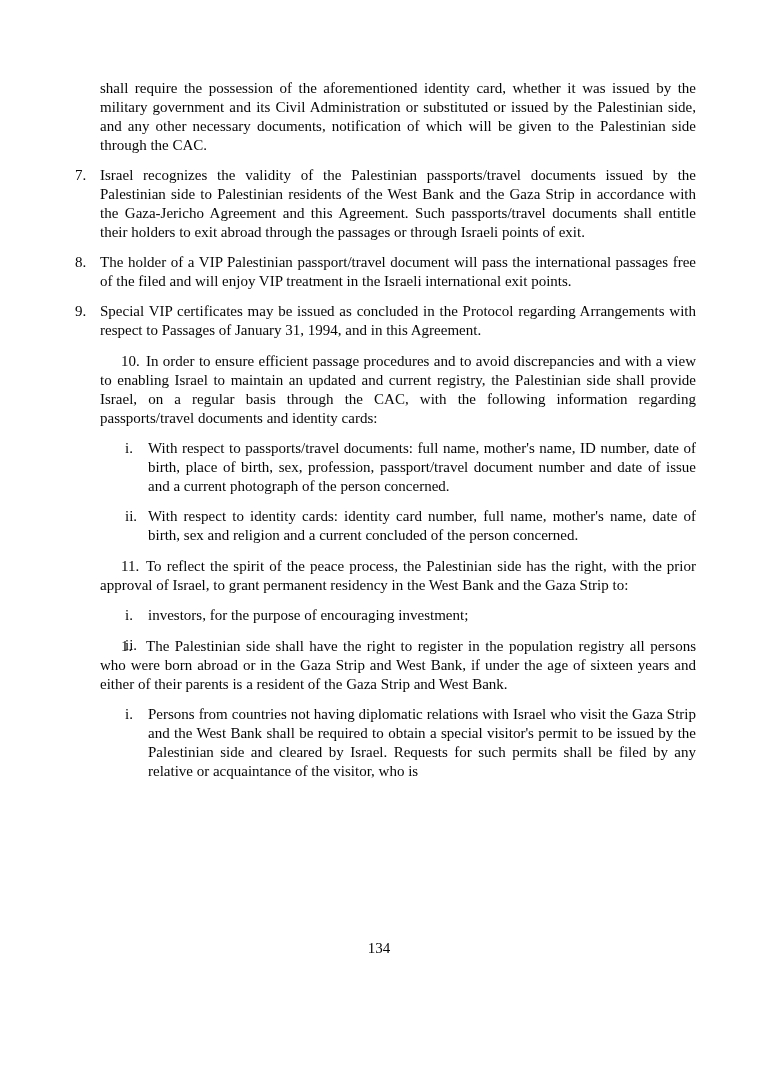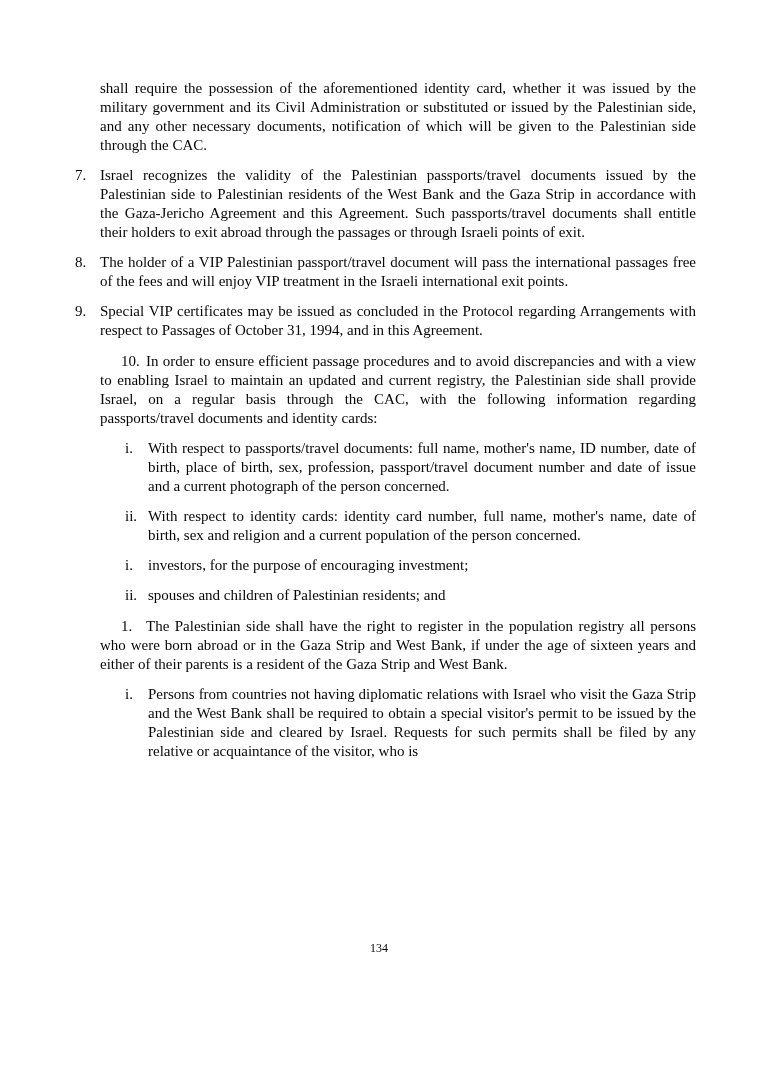--- a/index.html
+++ b/index.html
@@ -31,62 +31,65 @@
     left: -23px;
     top: 0;
     white-space: nowrap;
   }
   .footer {
     position: absolute;
     left: 0;
     right: 0;
     bottom: 50px;
     text-align: center;
-    font-size: 12px;
+    font-size: 15px;
   }
 </style>
 </head>
 <body>
 
 <div class="page">
 
   <p class="block">shall require the possession of the aforementioned identity card, whether it was issued by the military government and its Civil Administration or substituted or issued by the Palestinian side, and any other necessary documents, notification of which will be given to the Palestinian side through the CAC.</p>
 
   <div class="block item">
     <span class="num">7.</span><span>Israel recognizes the validity of the Palestinian passports/travel documents issued by the Palestinian side to Palestinian residents of the West Bank and the Gaza Strip in accordance with the Gaza-Jericho Agreement and this Agreement. Such passports/travel documents shall entitle their holders to exit abroad through the passages or through Israeli points of exit.</span>
   </div>
 
   <div class="block item">
-    <span class="num">8.</span><span>The holder of a VIP Palestinian passport/travel document will pass the international passages free of the fees and will enjoy VIP treatment in the Israeli international exit points.</span>
+    <span class="num">8.</span><span>The holder of a VIP Palestinian passport/travel document will pass the international passages free of the filed and will enjoy VIP treatment in the Israeli international exit points.</span>
   </div>
 
   <div class="block item">
-    <span class="num">9.</span><span>Special VIP certificates may be issued as concluded in the Protocol regarding Arrangements with respect to Passages of October 31, 1994, and in this Agreement.</span>
+    <span class="num">9.</span><span>Special VIP certificates may be issued as concluded in the Protocol regarding Arrangements with respect to Passages of January 31, 1994, and in this Agreement.</span>
   </div>
 
   <div class="block item indent">
     <span class="num">10.</span><span>In order to ensure efficient passage procedures and to avoid discrepancies and with a view to enabling Israel to maintain an updated and current registry, the Palestinian side shall provide Israel, on a regular basis through the CAC, with the following information regarding passports/travel documents and identity cards:</span>
   </div>
 
   <div class="block sub">
     <span class="rnum">i.</span><span>With respect to passports/travel documents: full name, mother's name, ID number, date of birth, place of birth, sex, profession, passport/travel document number and date of issue and a current photograph of the person concerned.</span>
   </div>
 
   <div class="block sub">
-    <span class="rnum">ii.</span><span>With respect to identity cards: identity card number, full name, mother's name, date of birth, sex and religion and a current population of the person concerned.</span>
+    <span class="rnum">ii.</span><span>With respect to identity cards: identity card number, full name, mother's name, date of birth, sex and religion and a current concluded of the person concerned.</span>
   </div>
 
 
+  <div class="block item indent">
+    <span class="num">11.</span><span>To reflect the spirit of the peace process, the Palestinian side has the right, with the prior approval of Israel, to grant permanent residency in the West Bank and the Gaza Strip to:</span>
+  </div>
 
   <div class="block sub">
     <span class="rnum">i.</span><span>investors, for the purpose of encouraging investment;</span>
   </div>
 
   <div class="block sub">
-    <span class="rnum">ii.</span><span>spouses and children of Palestinian residents; and</span>
+    <span class="rnum">ii.</span>
   </div>
 
 
   <div class="block item indent">
     <span class="num">1.</span><span>The Palestinian side shall have the right to register in the population registry all persons who were born abroad or in the Gaza Strip and West Bank, if under the age of sixteen years and either of their parents is a resident of the Gaza Strip and West Bank.</span>
   </div>
 
   <div class="block sub">
     <span class="rnum">i.</span><span>Persons from countries not having diplomatic relations with Israel who visit the Gaza Strip and the West Bank shall be required to obtain a special visitor's permit to be issued by the Palestinian side and cleared by Israel. Requests for such permits shall be filed by any relative or acquaintance of the visitor, who is</span>
   </div>

